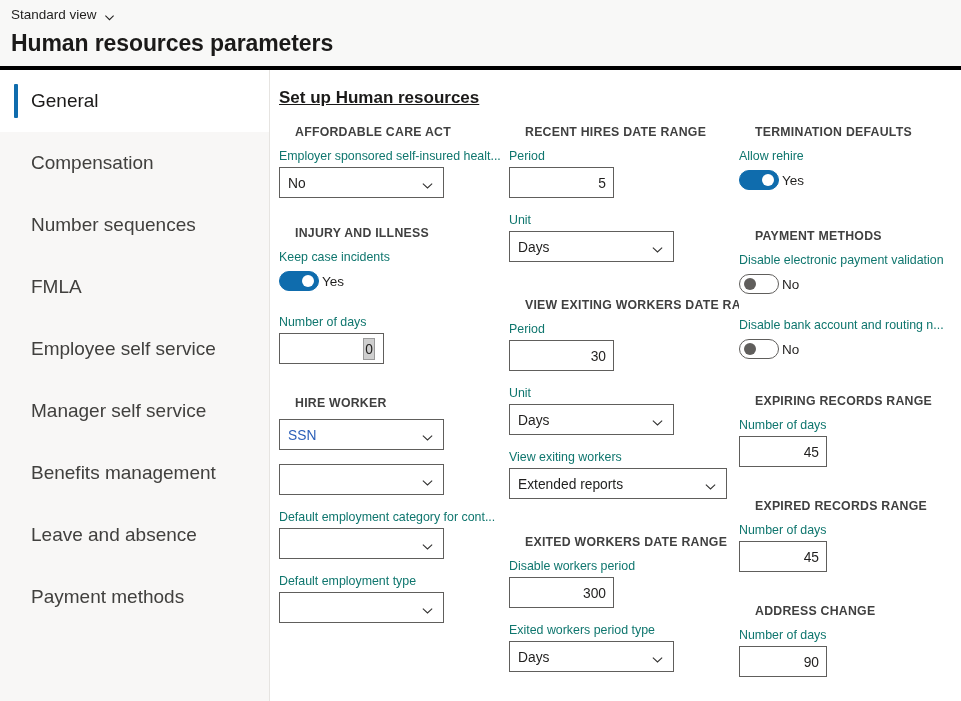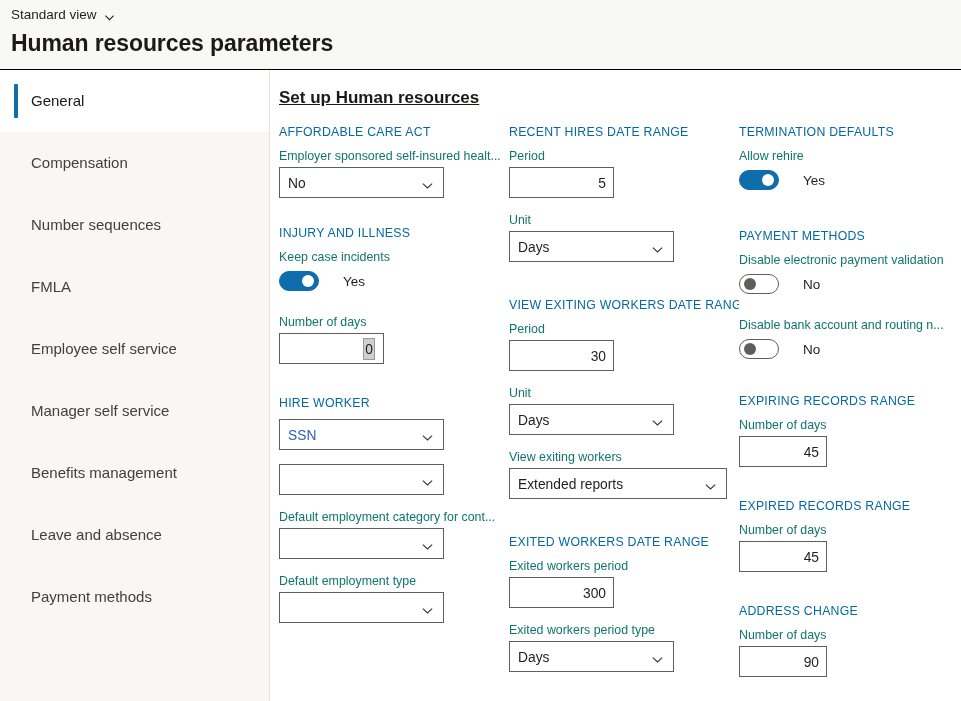--- a/index.html
+++ b/index.html
@@ -11,21 +11,21 @@
     font-family: "Segoe UI", "Liberation Sans", sans-serif;
     -webkit-font-smoothing: antialiased;
   }
 
   .app { position: relative; width: 961px; height: 701px; background:#ffffff; }
 
   
   .header {
     position: absolute; left:0; top:0; width:961px; height:70px;
     background:#f8f8f7;
-    border-bottom:1px solid #000000;
+    border-bottom:4px solid #000000;
   }
   .viewselector {
     position:absolute; left:11px; top:6px;
     display:flex; align-items:center; gap:7px;
     font-size:13.5px; color:#201f1e; cursor:pointer;
     line-height:18px;
   }
   .viewselector .chev { display:block; width:11px; height:11px; }
   .page-title {
     position:absolute; left:11px; top:28px;
@@ -37,21 +37,21 @@
   .sidebar {
     position:absolute; left:0; top:70px; width:270px; height:631px;
     background:#f8f7f6;
     border-right:1px solid #e6e4e1;
   }
   .nav-item {
     position:relative;
     height:62px;
     display:flex; align-items:center;
     padding-left:31px;
-    font-size:15px; color:#41403e;
+    font-size:19px; color:#41403e;
     cursor:pointer;
     line-height:18px;
   }
   .nav-item.selected {
     background:#ffffff;
     color:#1b1a19;
   }
   .nav-item.selected::before {
     content:"";
     position:absolute; left:14px; top:14px;
@@ -75,24 +75,24 @@
 
   .columns {
     position:absolute; left:0; top:55px; width:691px;
   }
   .col { position:absolute; top:0; }
   .col-1 { left:9px;   width:230px; }
   .col-2 { left:239px; width:230px; }
   .col-3 { left:469px; width:222px; }
 
   .group-head {
-    font-size:12.3px; font-weight:400; color:#0369a1;
+    font-size:12.3px; font-weight:700; color:#404040;
     letter-spacing:0.25px;
     text-transform:uppercase;
-    margin:0 0 9px 0;
+    margin:0 0 9px 16px;
     white-space:nowrap;
     overflow:hidden;
   }
   .group { margin-bottom:22px; }
 
   .field { margin-bottom:14px; }
   .field-label {
     font-size:12.4px; color:#0f766e;
     line-height:16px;
     margin-bottom:3px;
@@ -140,21 +140,21 @@
   }
 
   
   .w165 { width:165px; }
   .w105 { width:105px; }
   .w110 { width:88px; }
   .w218 { width:218px;padding-left:16px; }
 
   
   .toggle-row {
-    display:flex; align-items:center; gap:24px;
+    display:flex; align-items:center; gap:3px;
     height:26px;
   }
   .switch {
     position:relative;
     width:40px; height:20px;
     border-radius:10px;
     cursor:pointer;
     flex:0 0 auto;
   }
   .switch.on { background:#0f6cad; border:1px solid #0f6cad; }
@@ -370,21 +370,21 @@
               </span>
             </div>
           </div>
         </div>
 
         <div class="sp14"></div>
 
         <div class="group">
           <div class="group-head">EXITED WORKERS DATE RANGE</div>
           <div class="field">
-            <div class="field-label">Exited workers period</div>
+            <div class="field-label">Disable workers period</div>
             <div class="txtbox w105">
               <span class="val">300</span>
             </div>
           </div>
           <div class="field">
             <div class="field-label">Exited workers period type</div>
             <div class="dropdown w165">
               <span class="val">Days</span>
               <span class="chev">
                 <svg viewBox="0 0 14 14" width="13" height="13">

